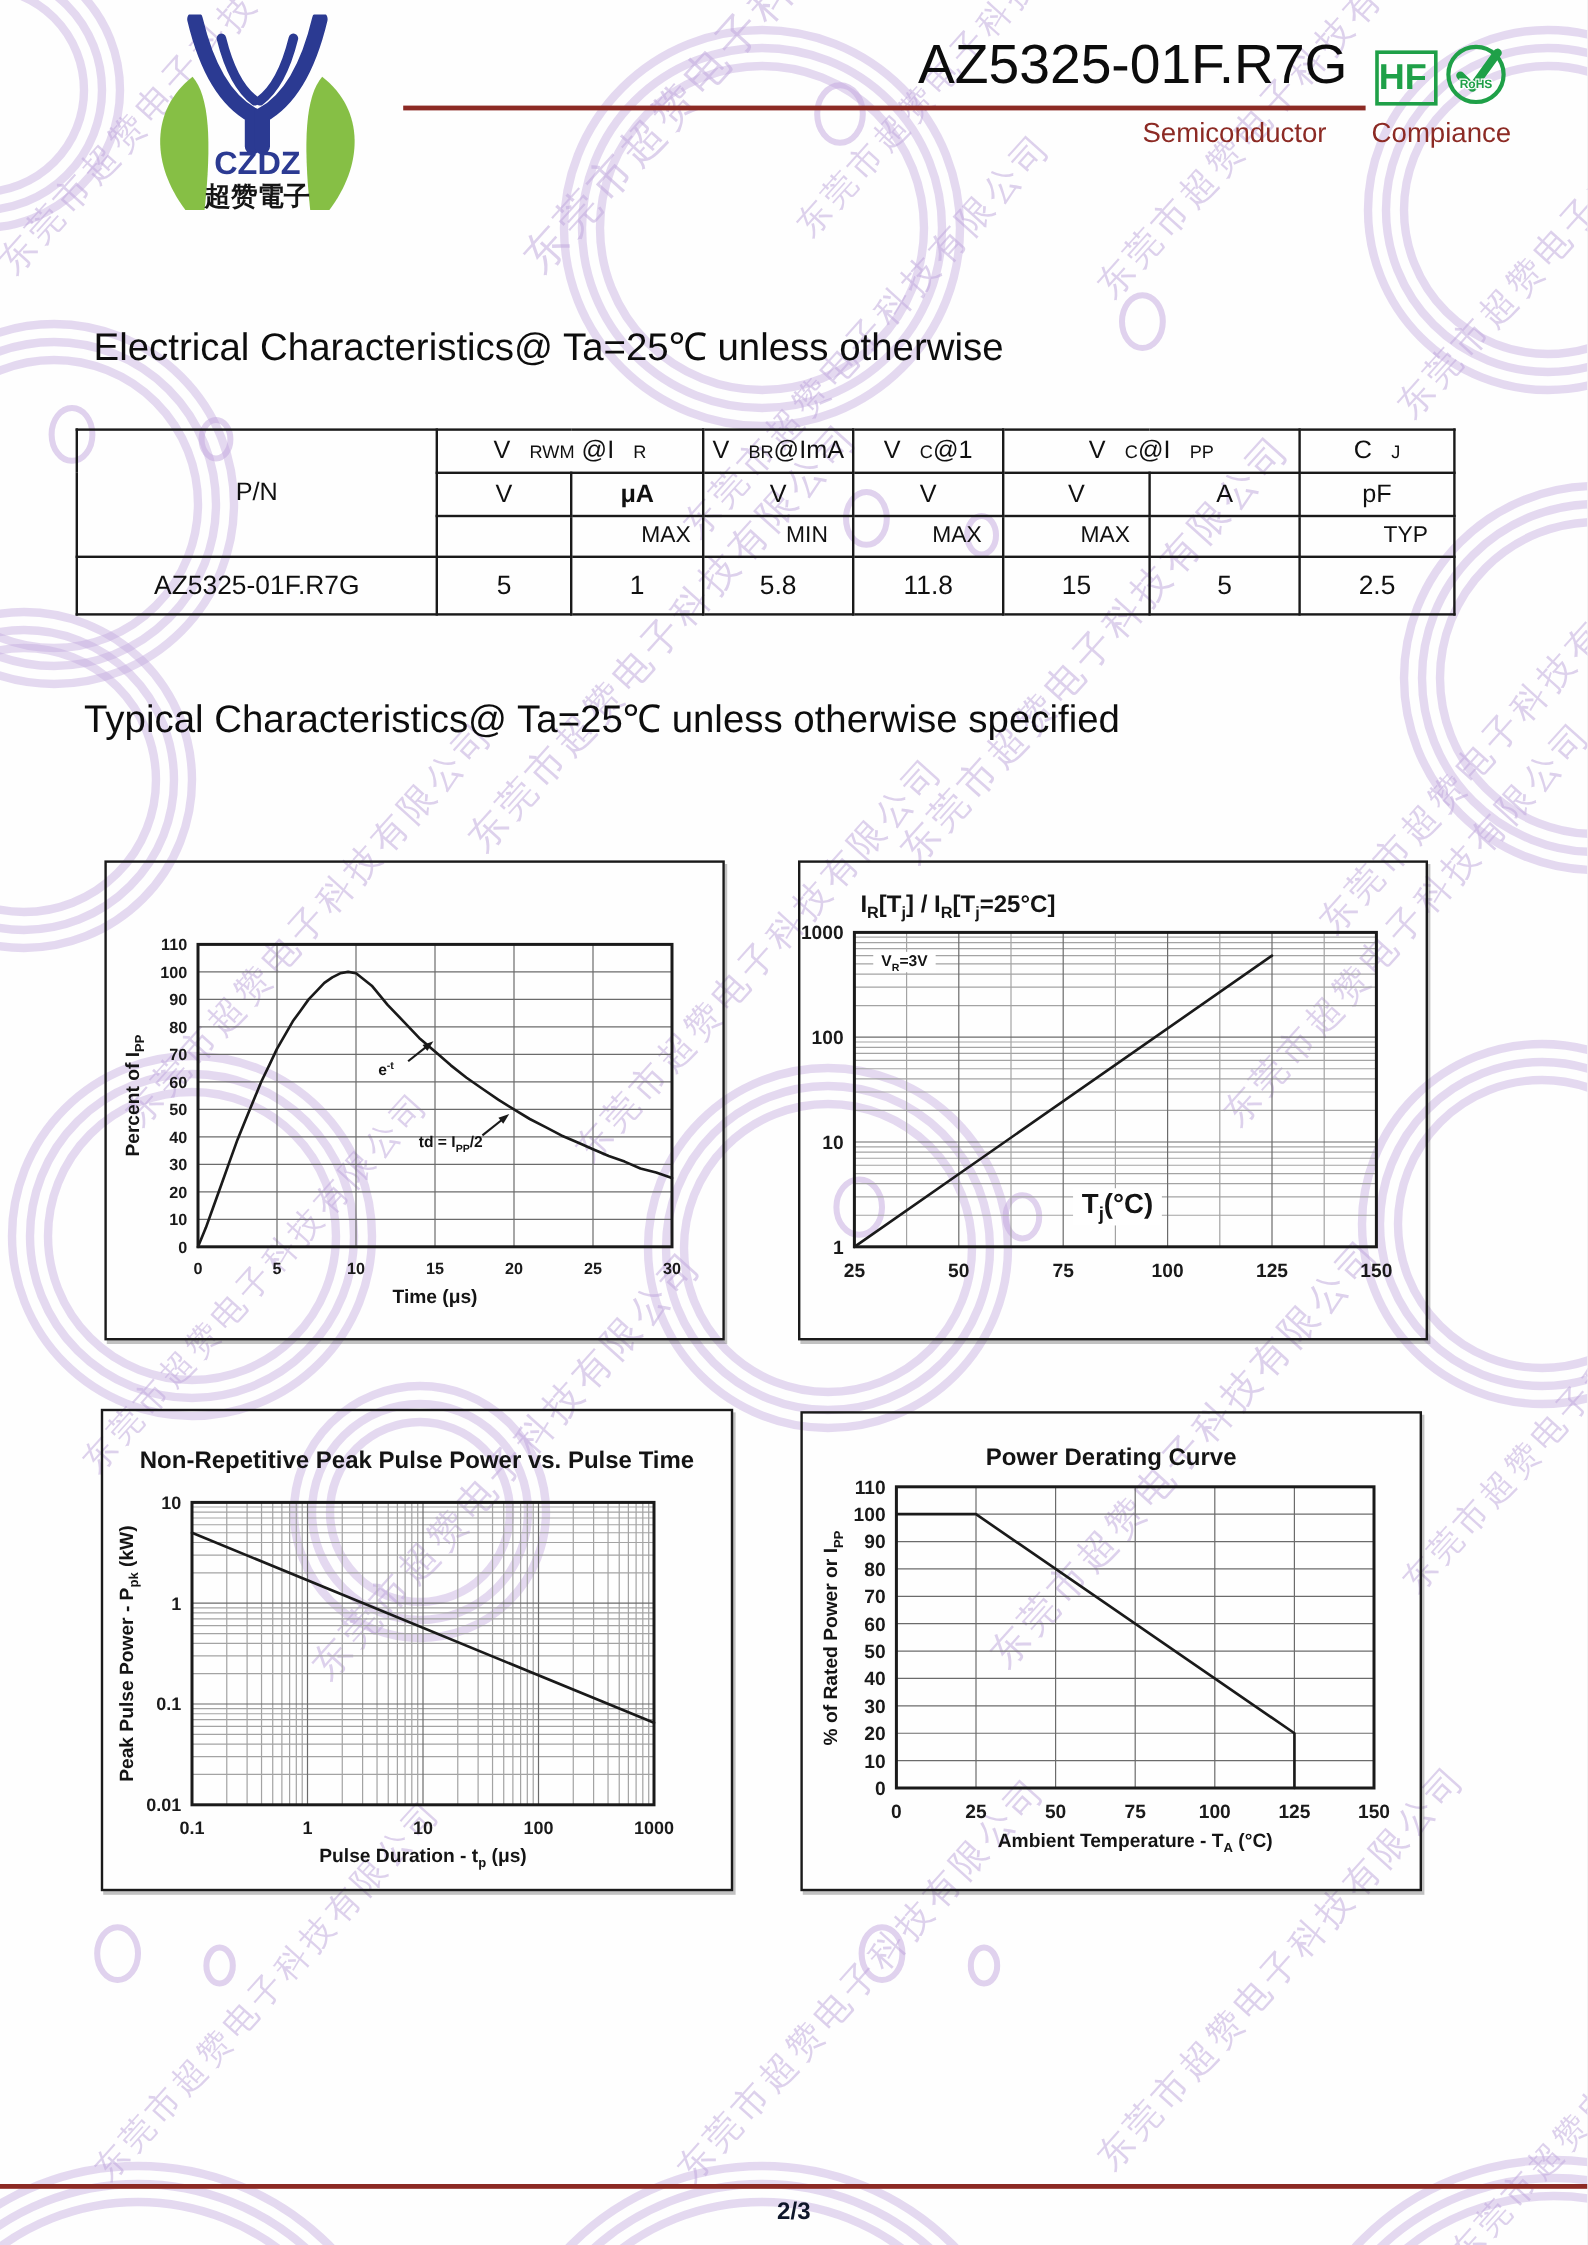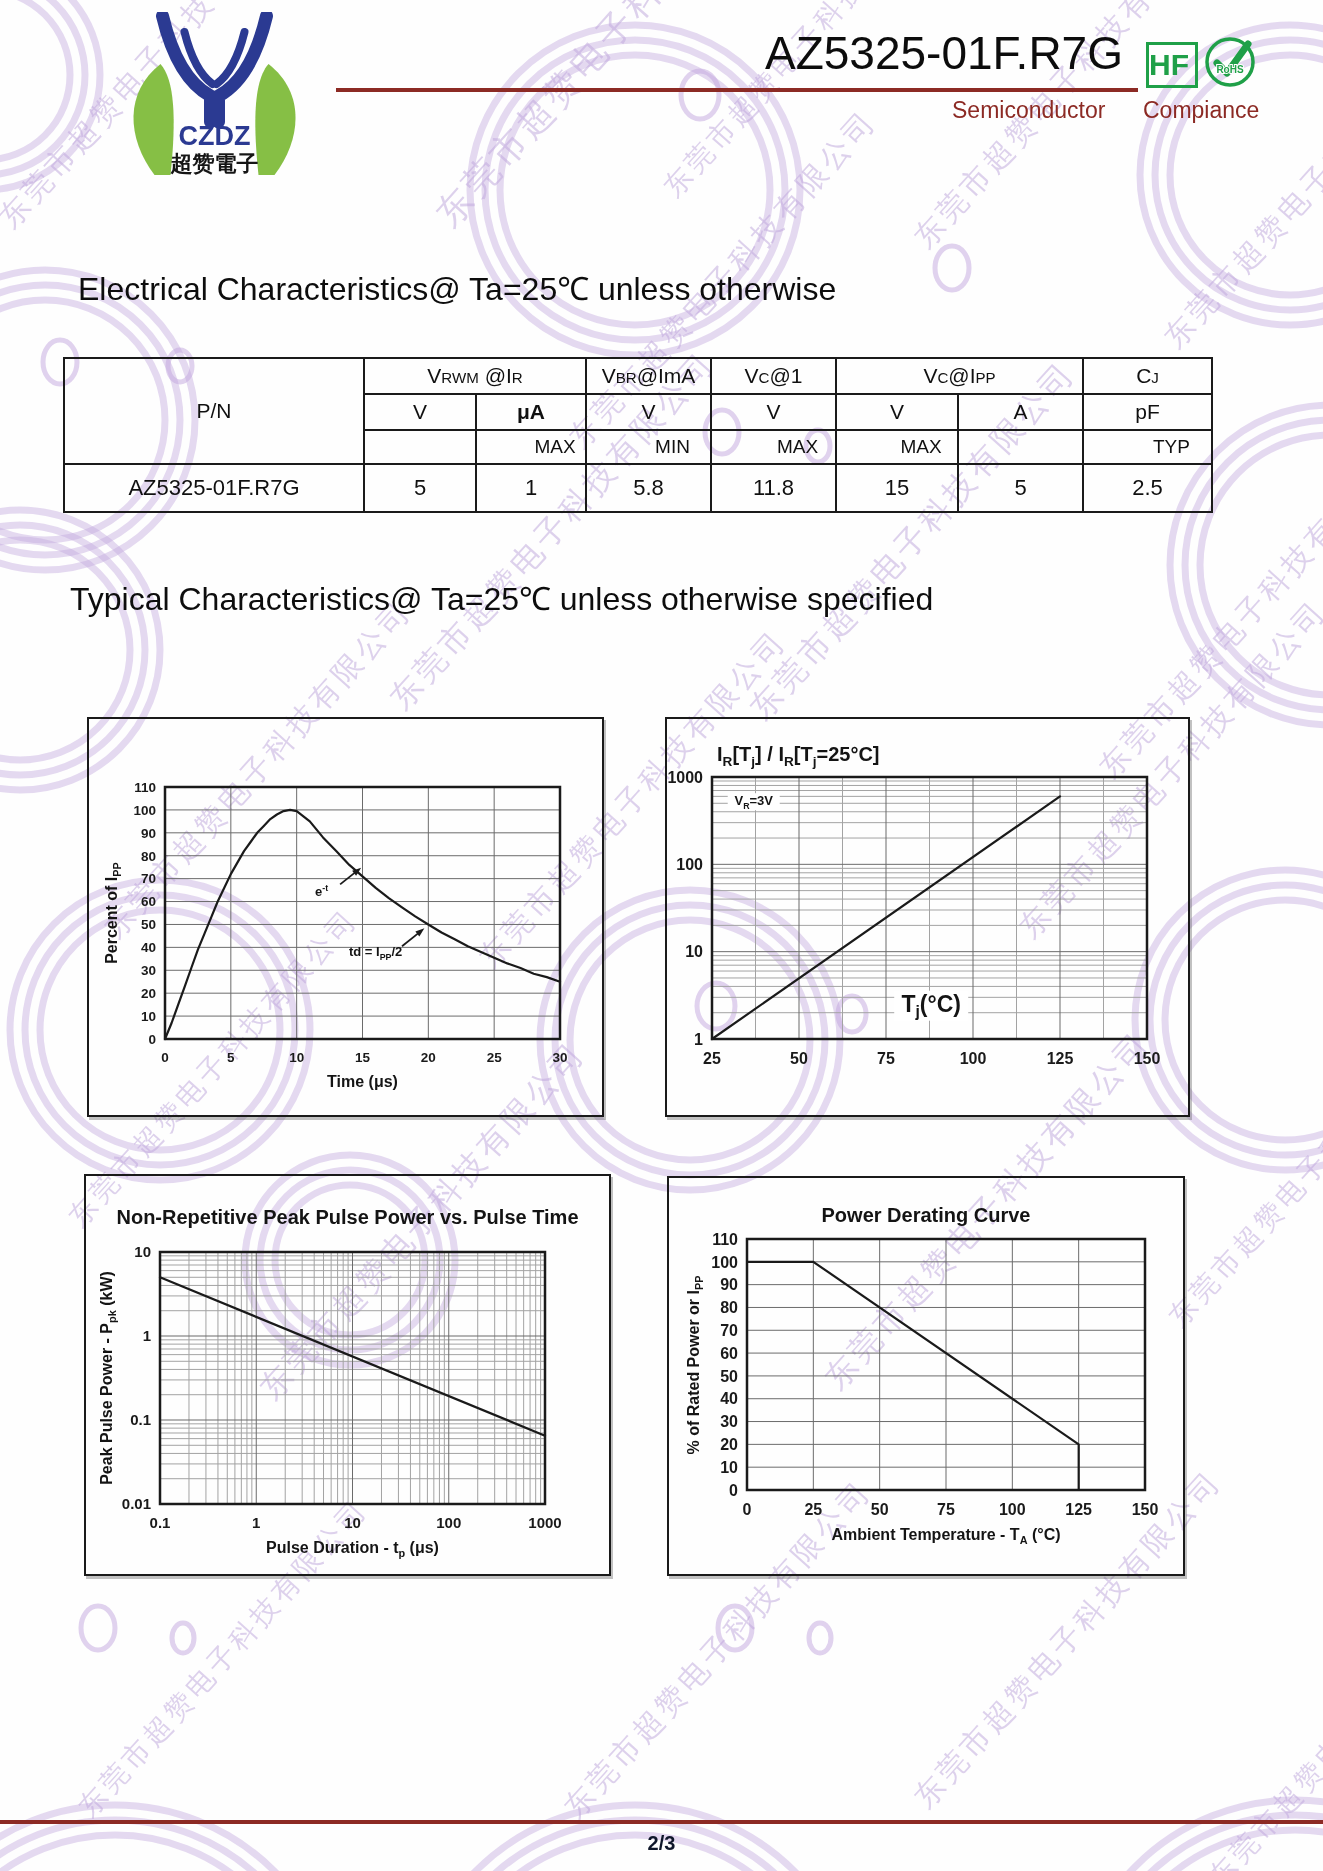--- a/index.html
+++ b/index.html
@@ -30,21 +30,21 @@
   
   table.spec{position:absolute;left:63px;top:357px;width:1148px;border-collapse:collapse;table-layout:fixed;}
   table.spec td{border:2px solid #1a1a1a;text-align:center;vertical-align:middle;
                 font-size:21px;color:#101010;padding:0;background:transparent;}
   tr.tr-g td{height:34px;}
   tr.tr-u td{height:34px;}
   tr.tr-m td{height:32px;font-size:19px;padding-left:48px;}
   tr.tr-d td{height:46px;font-size:22px;}
   td.pn-cell{font-size:22px;}
   td.b{font-weight:700;}
-  .sc{font-size:72%;}
+  .sc{font-size:72%;margin-left:16px;}
   sub{font-size:68%;}
   sup{font-size:68%;}
 
   
   .chart-card{position:absolute;border:2px solid #1a1a1a;background:transparent;
               box-shadow:2px 3px 0 rgba(80,80,80,0.35);}
   .chart-card svg{position:absolute;left:0;top:0;overflow:visible;}
   .chart-title{position:absolute;font-weight:700;font-size:20px;color:#141414;white-space:nowrap;}
   .axis-label{position:absolute;font-weight:700;font-size:16px;color:#141414;white-space:nowrap;}
   .axis-x{transform:translateX(-50%);}

